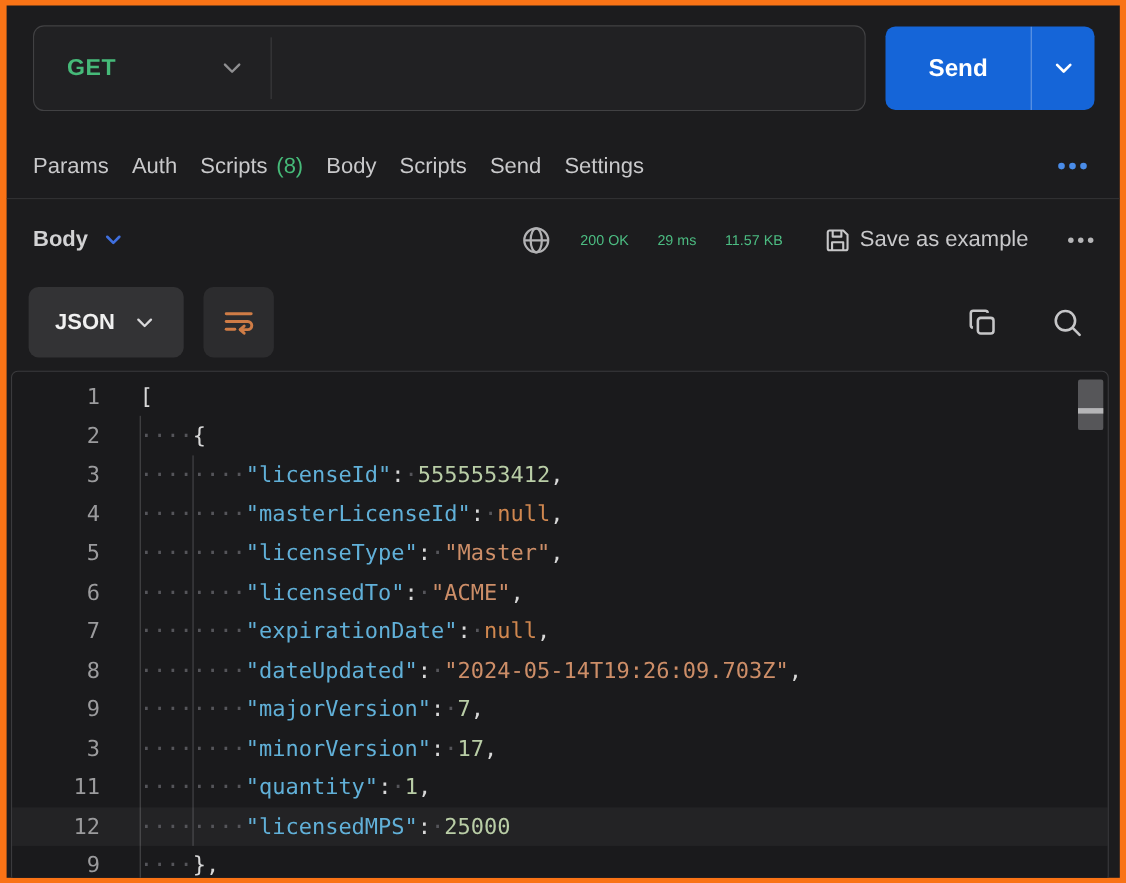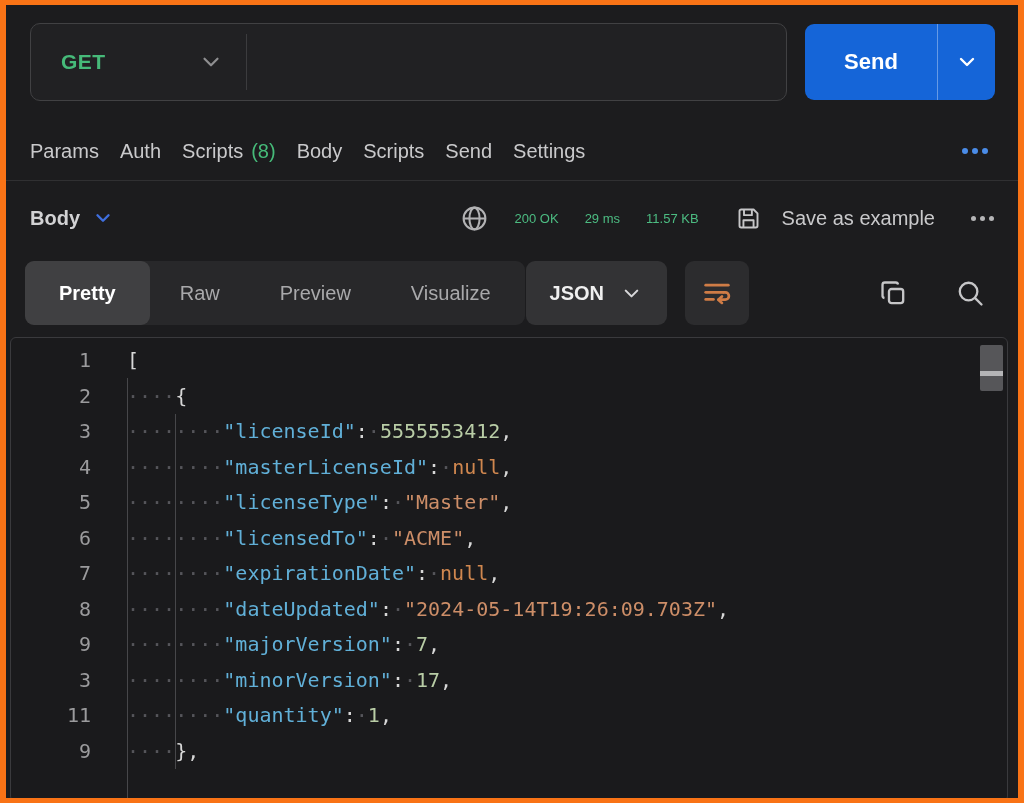--- a/index.html
+++ b/index.html
@@ -45,21 +45,21 @@
   .tabs-divider{position:absolute;left:0;right:0;top:175px;height:1px;background:#303032;}
 
   
   .resp-meta{position:absolute;left:24px;right:18px;top:182px;height:62px;display:flex;align-items:center;}
   .body-select{display:flex;align-items:center;gap:12px;cursor:pointer;}
   .body-select .lbl{color:#d2d2d4;font-size:20px;font-weight:600;}
   .body-select .chev{color:#3f6fdf;}
   .meta-right{margin-left:auto;display:flex;align-items:center;gap:26px;}
   .globe{color:#b2b2b4;display:flex;}
   .stat{color:var(--status-green);font-size:13px;white-space:nowrap;}
-  .save-group{display:flex;align-items:center;gap:20px;margin-left:10px;cursor:pointer;}
+  .save-group{display:flex;align-items:center;gap:7px;margin-left:10px;cursor:pointer;}
   .save-group .floppy{color:#c6c6c8;display:flex;}
   .save-group .lbl{color:#c9c9cb;font-size:20px;white-space:nowrap;}
   .meta-more{display:flex;gap:4px;align-items:center;cursor:pointer;margin-left:4px;padding:6px;}
   .meta-more i{width:5px;height:5px;border-radius:50%;background:#b5b5b7;display:block;}
 
   
   .resp-toolbar{position:absolute;left:19px;right:18px;top:256px;height:64px;display:flex;align-items:center;}
   .view-tabs{display:flex;align-items:center;background:#28282a;border-radius:9px;height:64px;padding:0 4px;}
   .view-tab{padding:0 30px;height:64px;display:flex;align-items:center;color:#a9a9ab;
     font-size:20px;cursor:pointer;border-radius:9px;white-space:nowrap;}
@@ -186,26 +186,20 @@
       </div>
       <div class="meta-more">
             <i></i>
             <i></i>
             <i></i>
           </div>
     </div>
   </div>
 
   <div class="resp-toolbar">
-    <div class="view-tabs">
-      <div class="view-tab active">Pretty</div>
-      <div class="view-tab">Raw</div>
-      <div class="view-tab">Preview</div>
-      <div class="view-tab">Visualize</div>
-    </div>
     <div class="format-btn">
       <span>JSON</span>
       <span class="chev">
         <svg width="23" height="23" viewBox="0 0 24 24" fill="none" stroke="currentColor" stroke-width="2.2" stroke-linecap="round" stroke-linejoin="round">
               <path d="m6 9 6 6 6-6"></path>
             </svg>
       </span>
     </div>
     <div class="wrap-btn">
       <span>
@@ -275,20 +269,24 @@
             <span class="code"><span class="tok-ws">········</span><span class="tok-key">"majorVersion"</span><span class="tok-punct">:</span><span class="tok-ws">·</span><span class="tok-num">7</span><span class="tok-punct">,</span></span>
           </div>
           <div class="code-row">
             <span class="ln">3</span>
             <span class="code"><span class="tok-ws">········</span><span class="tok-key">"minorVersion"</span><span class="tok-punct">:</span><span class="tok-ws">·</span><span class="tok-num">17</span><span class="tok-punct">,</span></span>
           </div>
           <div class="code-row">
             <span class="ln">11</span>
             <span class="code"><span class="tok-ws">········</span><span class="tok-key">"quantity"</span><span class="tok-punct">:</span><span class="tok-ws">·</span><span class="tok-num">1</span><span class="tok-punct">,</span></span>
           </div>
+          <div class="code-row hl">
+            <span class="ln">12</span>
+            <span class="code"><span class="tok-ws">········</span><span class="tok-key">"licensedMPS"</span><span class="tok-punct">:</span><span class="tok-ws">·</span><span class="tok-num">25000</span></span>
+          </div>
           <div class="code-row">
             <span class="ln">9</span>
             <span class="code"><span class="tok-ws">····</span><span class="tok-punct">},</span></span>
           </div>
         </div>
     <div class="scrollbar">
       <div class="scroll-thumb">
         <div class="scroll-stripe"></div>
       </div>
     </div>

